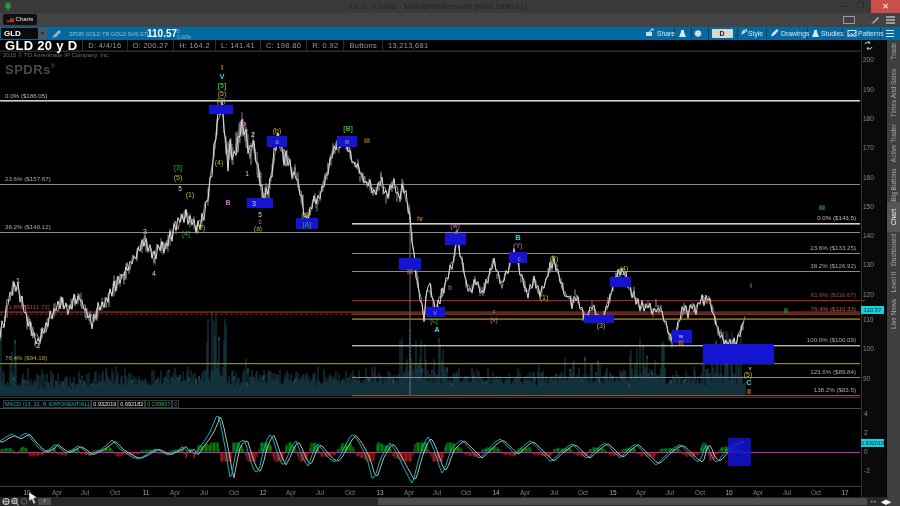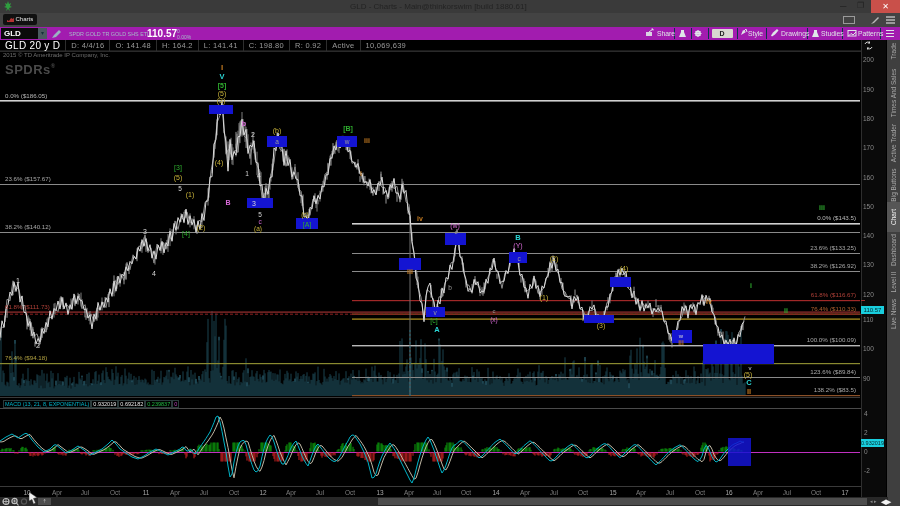--- a/index.html
+++ b/index.html
@@ -154,21 +154,21 @@
       </svg> Charts</div>
  <div style="position:absolute;left:843px;top:3px;width:12px;height:8px;border:1px solid #9a9a9a"></div>
  <svg width="8" height="8" style="position:absolute;left:871px;top:3px">
       <path d="M0 8 L2 6 L7 1 L8 2 L3 7 Z" fill="#b8b8b8"></path>
     </svg>
  <svg width="9" height="8" style="position:absolute;left:886px;top:3px">
       <path d="M0 0h9v2h-9zM0 3h9v2h-9zM0 6h9v2h-9z" fill="#9a9a9a"></path>
     </svg>
 </div>
 
-<div style="position:absolute;left:0;top:27px;width:900px;height:13px;background:#a21caf">
+<div style="position:absolute;left:0;top:27px;width:900px;height:13px;background:#0369a1">
  <div style="position:absolute;left:1px;top:1px;width:37px;height:11px;background:#0a0a0a;color:#fff;font-size:8px;font-weight:bold;line-height:11px;padding-left:3px">GLD</div>
  <div style="position:absolute;left:38px;top:1px;width:9px;height:11px;background:#4a5a60;color:#15303a;font-size:6px;text-align:center;line-height:11px">▾</div>
  <svg width="9" height="9" style="position:absolute;left:52px;top:2px">
       <path d="M0 9 L2 6 L7 1 L9 3 L4 8 Z" fill="#9ab3c2"></path>
     </svg>
  <div style="position:absolute;left:69px;top:4px;width:79px;overflow:hidden;white-space:nowrap;font-size:5.4px;color:#a6bcc8">SPDR GOLD TR GOLD SHS ETF</div>
  <div style="position:absolute;left:147px;top:1px;font-size:10px;font-weight:bold;color:#fff">110.57</div>
  <div style="position:absolute;left:177px;top:1px;font-size:5px;color:#a6bcc8">0<br>0.00%</div>
 <svg width="260" height="13" style="position:absolute;left:640px;top:0">
   <g stroke="#0b3549" stroke-width="1">
@@ -196,29 +196,29 @@
    <text x="108" y="9">Style</text>
    <text x="141" y="9">Drawings</text>
    <text x="181" y="9">Studies</text>
    <text x="218" y="9">Patterns</text>
   </g>
   <path d="M246 3.5h8M246 6.5h8M246 9.5h8" stroke="#dfe5e8"></path>
  </svg>
 </div>
 
 <div class="symrow">
- <div class="cell" style="color:#fff;font-weight:normal;font-size:10px">GLD 20 y D</div>
+ <div class="cell" style="color:#fff;font-weight:bold;font-size:13px">GLD 20 y D</div>
  <div class="cell">D: 4/4/16</div>
- <div class="cell">O: 141.48</div>
+ <div class="cell">O: 200.27</div>
  <div class="cell">H: 164.2</div>
  <div class="cell">L: 141.41</div>
  <div class="cell">C: 198.80</div>
  <div class="cell">R: 0.92</div>
- <div class="cell">Active</div>
- <div class="cell" style="border-right:none">10,069,639</div>
+ <div class="cell">Buttons</div>
+ <div class="cell" style="border-right:none">13,213,681</div>
 </div>
 
 <div style="position:absolute;left:3px;top:52px;font-size:6px;color:#6e6e6e">2015 © TD Ameritrade IP Company, Inc.</div>
 <div style="position:absolute;left:5px;top:62px;font-size:13px;font-weight:bold;color:#4a4a4a;letter-spacing:0.5px">SPDRs<span style="font-size:6px;vertical-align:6px">®</span></div>
 
 <div style="position:absolute;left:3px;top:400px;height:8px;white-space:nowrap">
  <span style="display:inline-block;border:1px solid #2c3c3c;color:#00b4c8;font-size:5.5px;line-height:6px;padding:0 1px;vertical-align:top">MACD (13, 21, 8, EXPONENTIAL)</span><span style="display:inline-block;border:1px solid #2c3c3c;color:#e8e8e8;font-size:5.5px;line-height:6px;padding:0 1px;vertical-align:top">0.932019</span><span style="display:inline-block;border:1px solid #2c3c3c;color:#e8e8e8;font-size:5.5px;line-height:6px;padding:0 1px;vertical-align:top">0.692182</span><span style="display:inline-block;border:1px solid #2c3c3c;color:#22bb44;font-size:5.5px;line-height:6px;padding:0 1px;vertical-align:top">0.239837</span><span style="display:inline-block;border:1px solid #2c3c3c;color:#bb44bb;font-size:5.5px;line-height:6px;padding:0 1px;vertical-align:top">0</span>
 </div>
 
 <div style="position:absolute;left:15px;top:489px;width:24px;text-align:center;font-size:6.5px;color:#a8a8a8">10</div>

